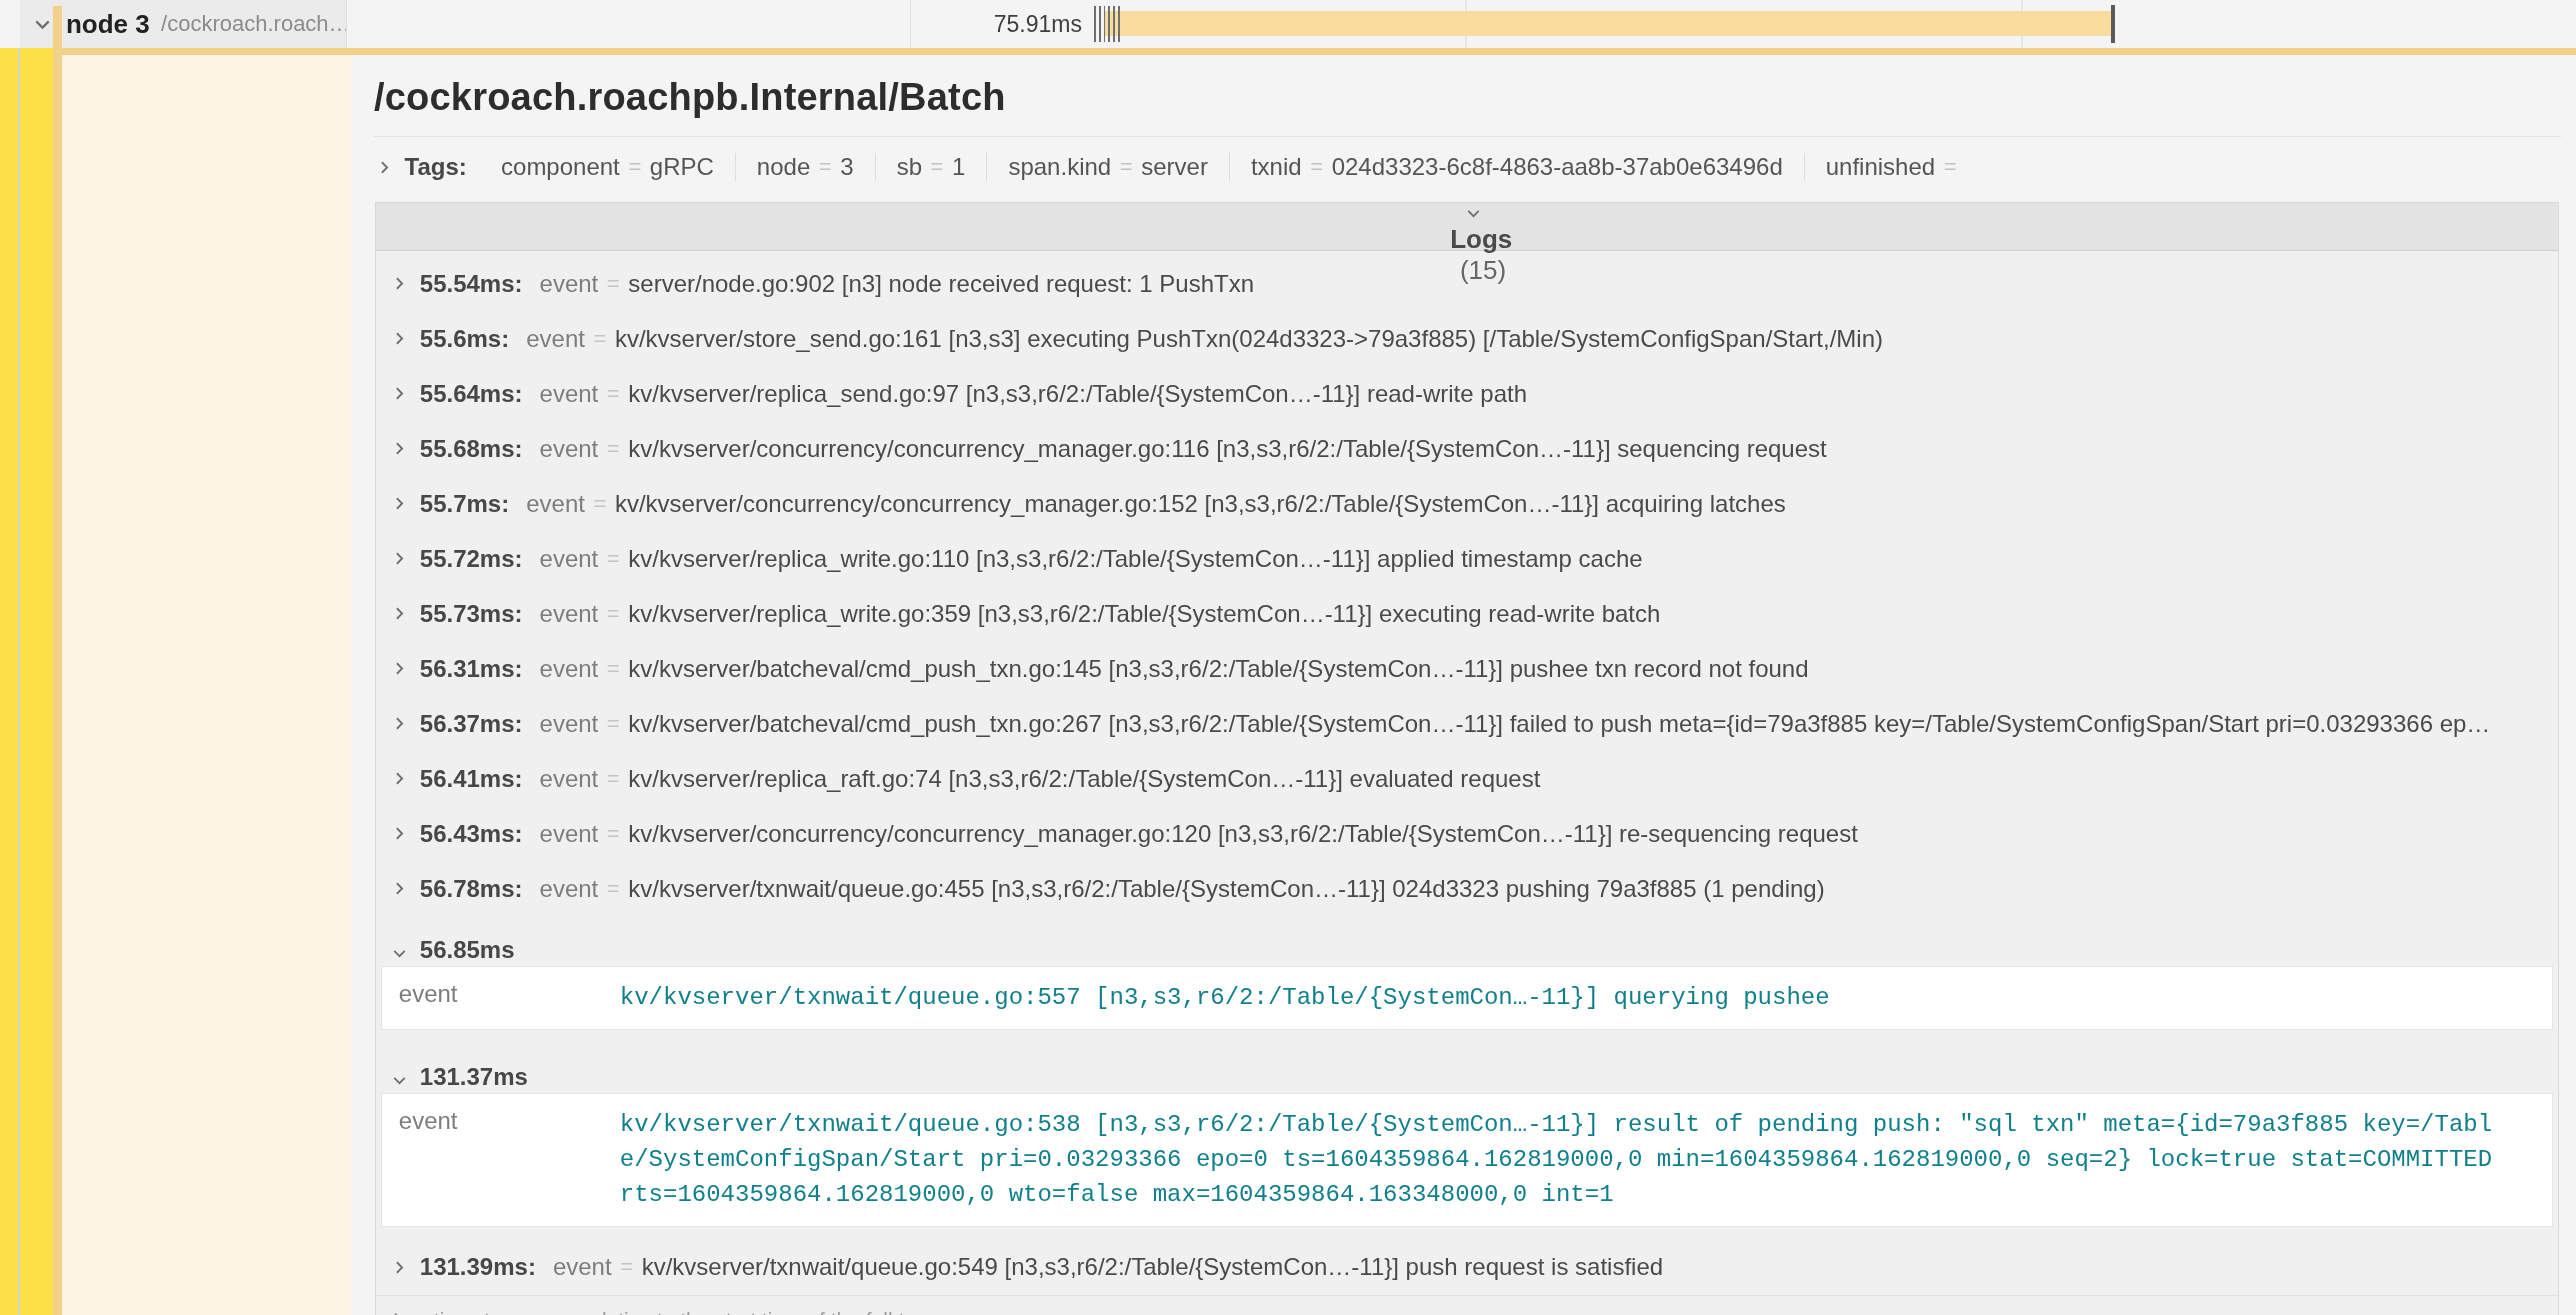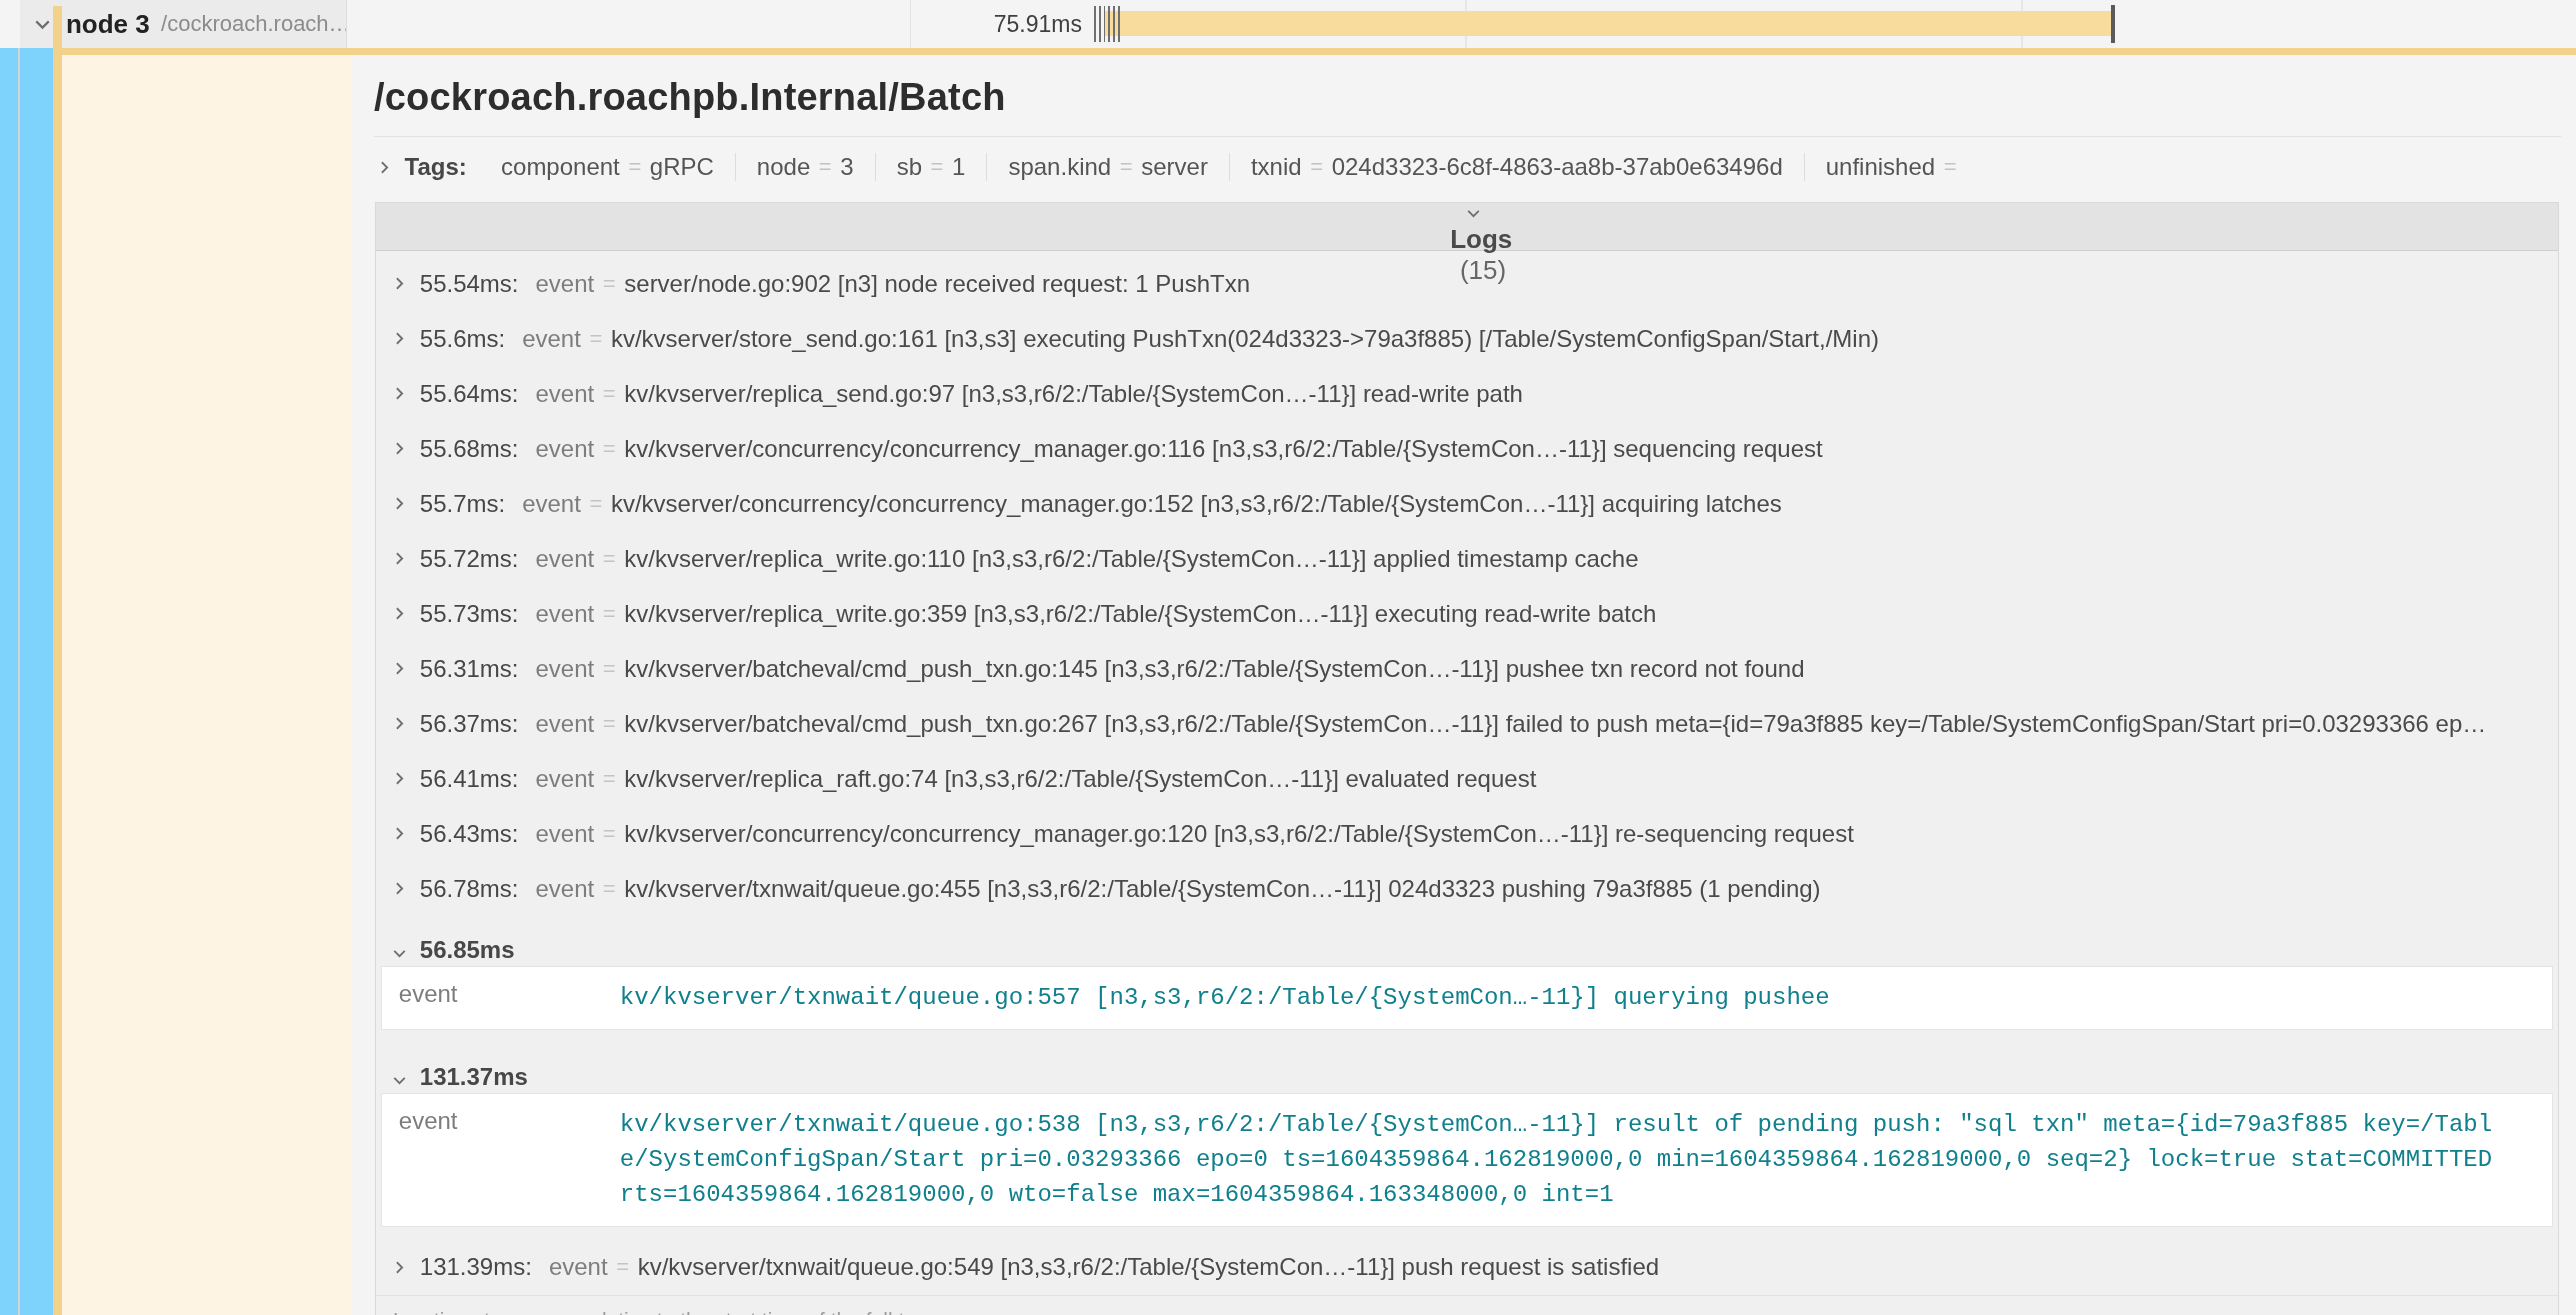--- a/index.html
+++ b/index.html
@@ -1,18 +1,18 @@
 <!DOCTYPE html>
 <html><head>
 <meta charset="utf-8">
 <style>
   * { box-sizing: border-box; margin: 0; padding: 0; }
   html,body { width:2576px; height:1316px; overflow:hidden; background:#fff;
               font-family:"Liberation Sans", sans-serif; }
-  .frame { position:relative; width:2576px; height:1316px; background:#7dd3fc; overflow:hidden; }
+  .frame { position:relative; width:2576px; height:1316px; background:#fde047; overflow:hidden; }
 
   
   .tree-line { position:absolute; left:18px; top:0; bottom:0; width:1.9px; background:#d4d4d4; }
 
   
   .top-row { position:absolute; left:0; top:0; right:0; height:48px; background:#f4f4f4; }
   .span-tab { position:absolute; left:20px; top:0; width:327px; height:48px; background:#ebebeb;
               border-right:1.9px solid #dcdcdc; display:flex; align-items:center; padding-left:9.5px; }
   .chev { display:inline-flex; align-items:center; justify-content:center; color:#6e6e6e; }
   .chev svg { width:25px; height:25px; }
@@ -53,21 +53,21 @@
 
   .logs-box { margin:5.7px 1.9px 0 1px; border:1.9px solid #d9d9d9; background:#f0f0f0; }
   .logs-head { height:48px; background:#e3e3e3; border-bottom:1.9px solid #cfcfcf;
                display:flex; align-items:center; padding-left:13.3px;flex-direction:column; }
   .logs-title { font-size:26px; font-weight:700; color:#4a4a4a; margin-left:15.3px; }
   .logs-count { font-size:26px; color:#666; margin-left:19px; }
   .logs-body { padding-top:5.7px; }
 
   .log-row { height:55px; display:flex; align-items:center; padding-left:13.3px;
              white-space:nowrap; overflow:hidden; font-size:24px; }
-  .log-row .time { font-weight:400; color:#474747; margin-left:9.5px; }
+  .log-row .time { font-weight:700; color:#474747; margin-left:9.5px; }
   .log-row .key  { color:#7d7d7d; margin-left:17px; }
   .log-row .eq   { color:#c4c4c4; margin:0 8.6px; font-size:22px; }
   .log-row .msg  { color:#4a4a4a; }
 
   .log-exp-head { height:48px; display:flex; align-items:flex-end; padding-left:13.3px; font-size:24px; }
   .log-exp-head .time { font-weight:700; color:#474747; margin-left:9.5px; }
   .log-field { margin:1.9px 4.8px 13.3px 4.8px; background:#fff; border:1.9px solid #e4e4e4;
                display:flex; padding:13.3px 0; }
   .log-field .fkey { flex:0 0 238px; padding-left:17px; font-size:24px; color:#7d7d7d; }
   .log-field .fval { flex:1; font-family:"Liberation Mono","DejaVu Sans Mono",monospace;

